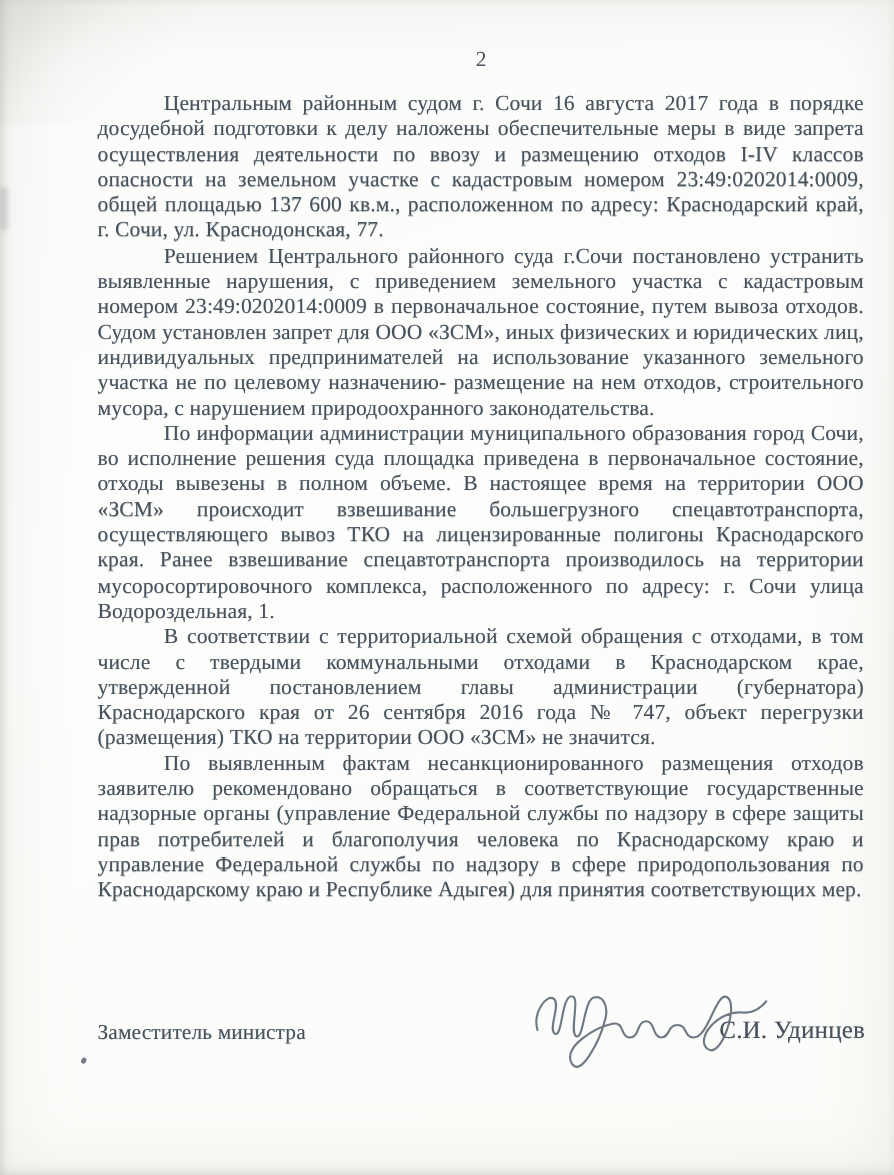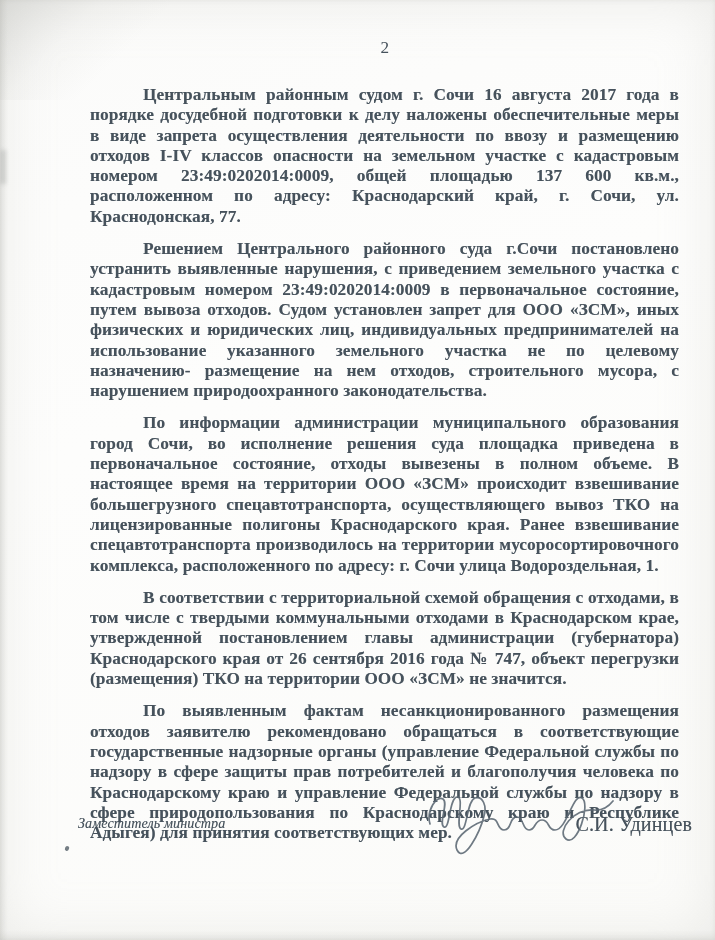--- a/index.html
+++ b/index.html
@@ -71,39 +71,37 @@
     position: absolute;
     left: 78px; top: 73px;
     width: 613px;
     font-size: 17.2px;
     line-height: 20.3px;
     letter-spacing: 0.12px;
     text-align: justify;
     text-shadow: 0.2px 0.3px 0.6px rgba(70,82,92,0.45);
   }
   .text-body p {
-    margin: 12px;
+    margin: 0;
     padding: 0;
     text-indent: 53px;
     hyphens: none;
-    font-weight: bold;
   }
   .signature-block {
     position: absolute;
     left: 0; top: 0;
     width: 715px; height: 940px;
     pointer-events: none;
   }
   .signature-title {
     position: absolute;
     left: 78px; top: 816px;
-    font-size: 14px;
+    font-size: 17px;
     letter-spacing: 0.15px;
     text-shadow: 0.2px 0.3px 0.6px rgba(70,82,92,0.45);
-    font-style: italic;
   }
   .signature-name {
     position: absolute;
     left: 558px; top: 813px;
     width: 134px;
     font-size: 20px;
     letter-spacing: 0.15px;
     text-align: right;
     text-shadow: 0.2px 0.3px 0.6px rgba(70,82,92,0.45);
     z-index: 1;

